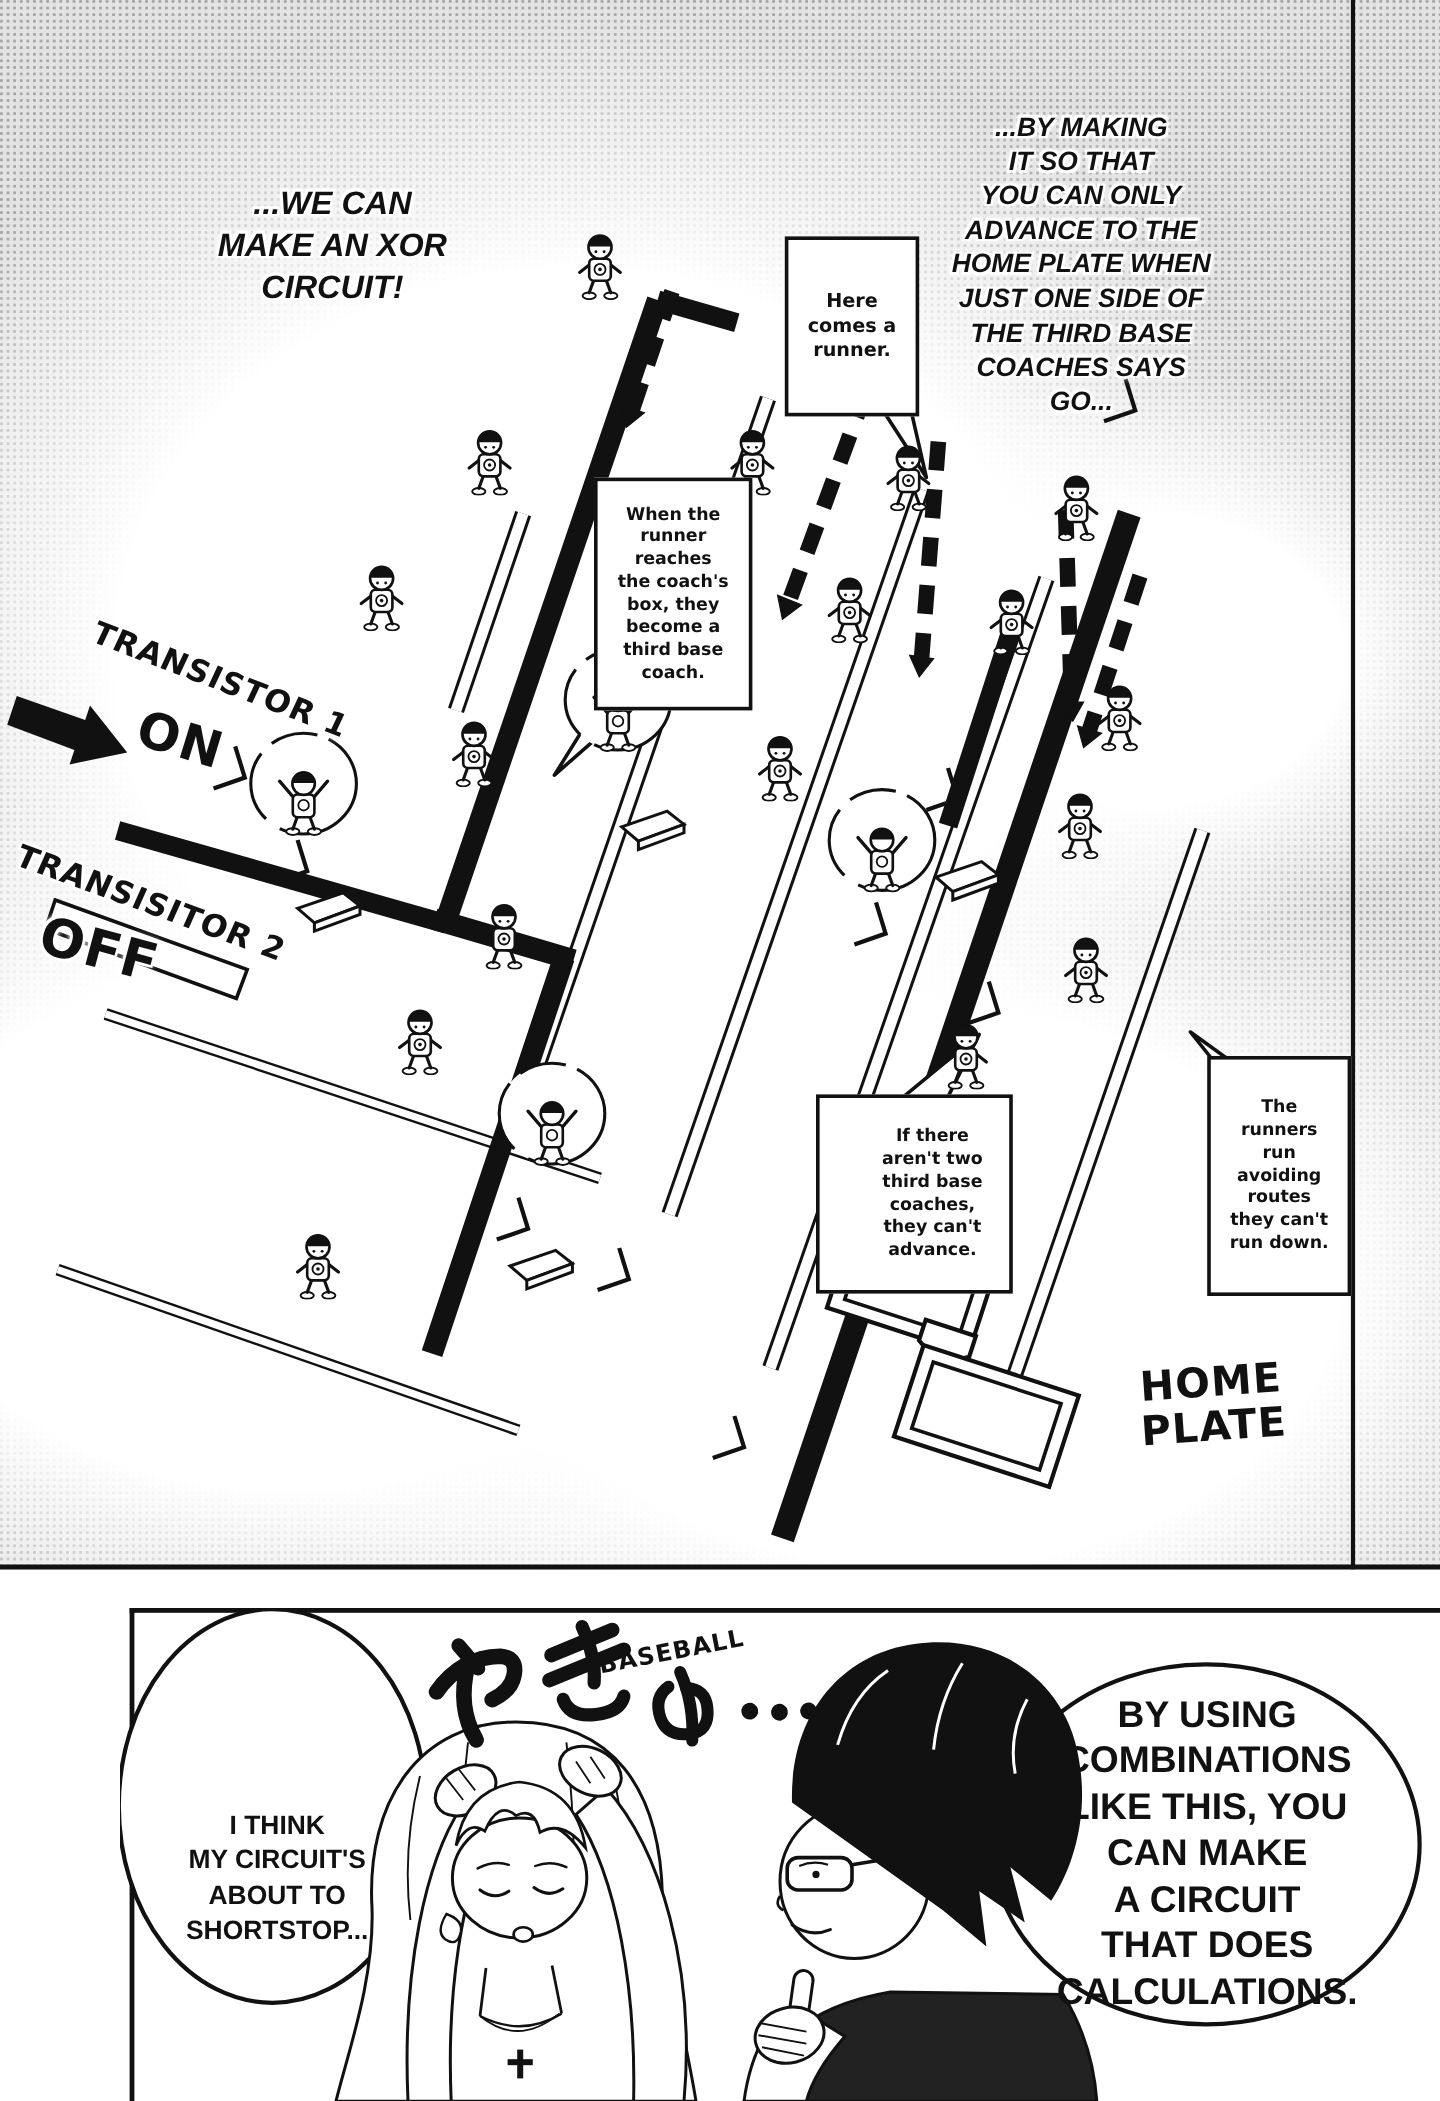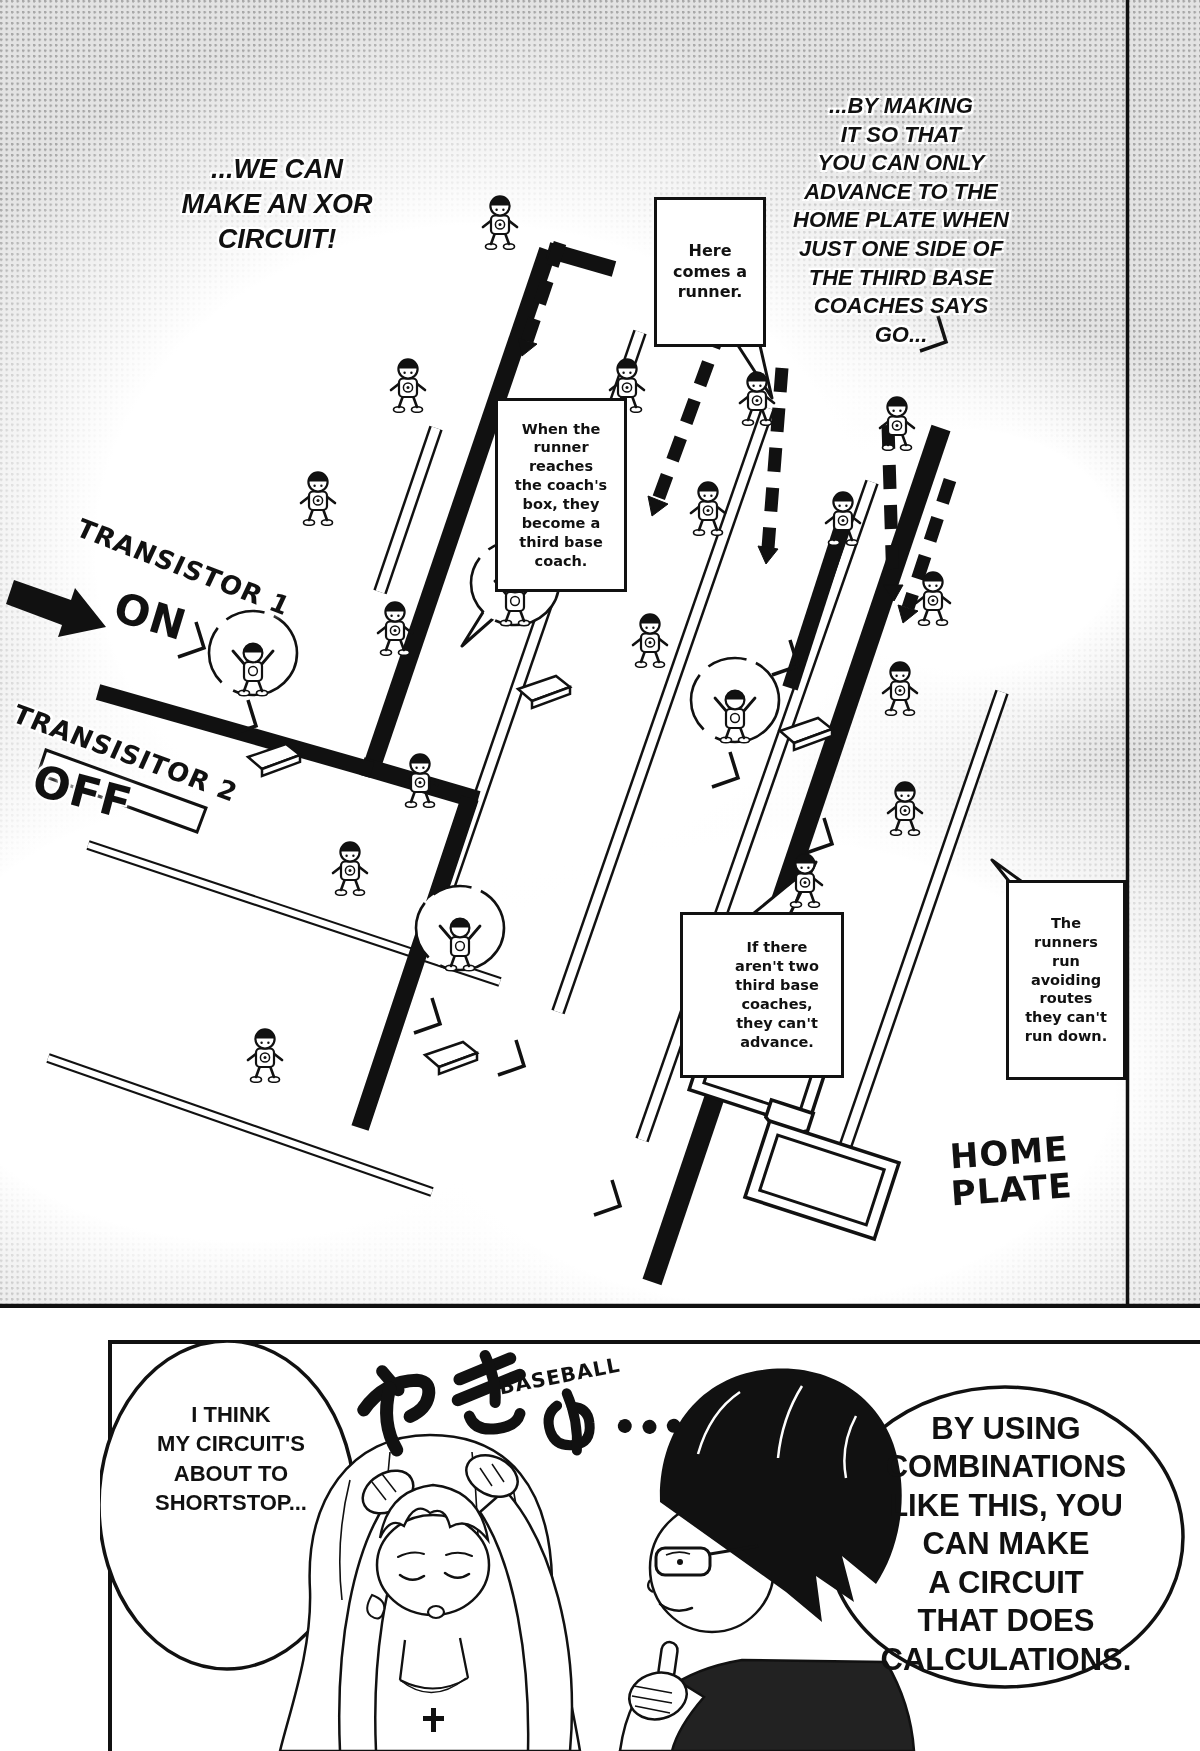--- a/index.html
+++ b/index.html
@@ -33,21 +33,21 @@
   .t1{left:84px;top:514px;font-size:26px;transform:rotate(21deg) skewX(-4deg);}
   .t1s{left:122px;top:584px;font-size:42px;transform:rotate(17deg);}
   .t2{left:20px;top:700px;font-size:26px;transform:rotate(20deg) skewX(-4deg);}
   .t2s{left:40px;top:756px;font-size:44px;transform:rotate(15deg);}
   .home{left:928px;top:1140px;width:160px;font-size:34px;text-align:center;transform:rotate(-4deg);}
   
   .panel-bottom{position:absolute;left:108px;top:1340px;width:1092px;height:411px;background:#fff;
         border-top:4px solid #111;border-left:4px solid #111;}
   .bubble-text{font-family:"Liberation Sans",sans-serif;font-weight:bold;text-align:center;
         color:#111;z-index:6;}
-  .girl-text{left:112px;top:1400px;width:238px;font-size:22px;line-height:1.33;}
+  .girl-text{left:112px;top:1506px;width:238px;font-size:22px;line-height:1.33;}
   .boy-text{left:880px;top:1410px;width:252px;font-size:31px;line-height:1.24;}
   .sfx-en{left:498px;top:1364px;font-size:20px;font-weight:bold;letter-spacing:1px;
         transform:rotate(-11deg);z-index:6;}
   .sfx-hidden{left:340px;top:1380px;opacity:0;font-size:12px;}
   svg{display:block;}
 </style>
 </head>
 <body>
 
 <div class="page">

